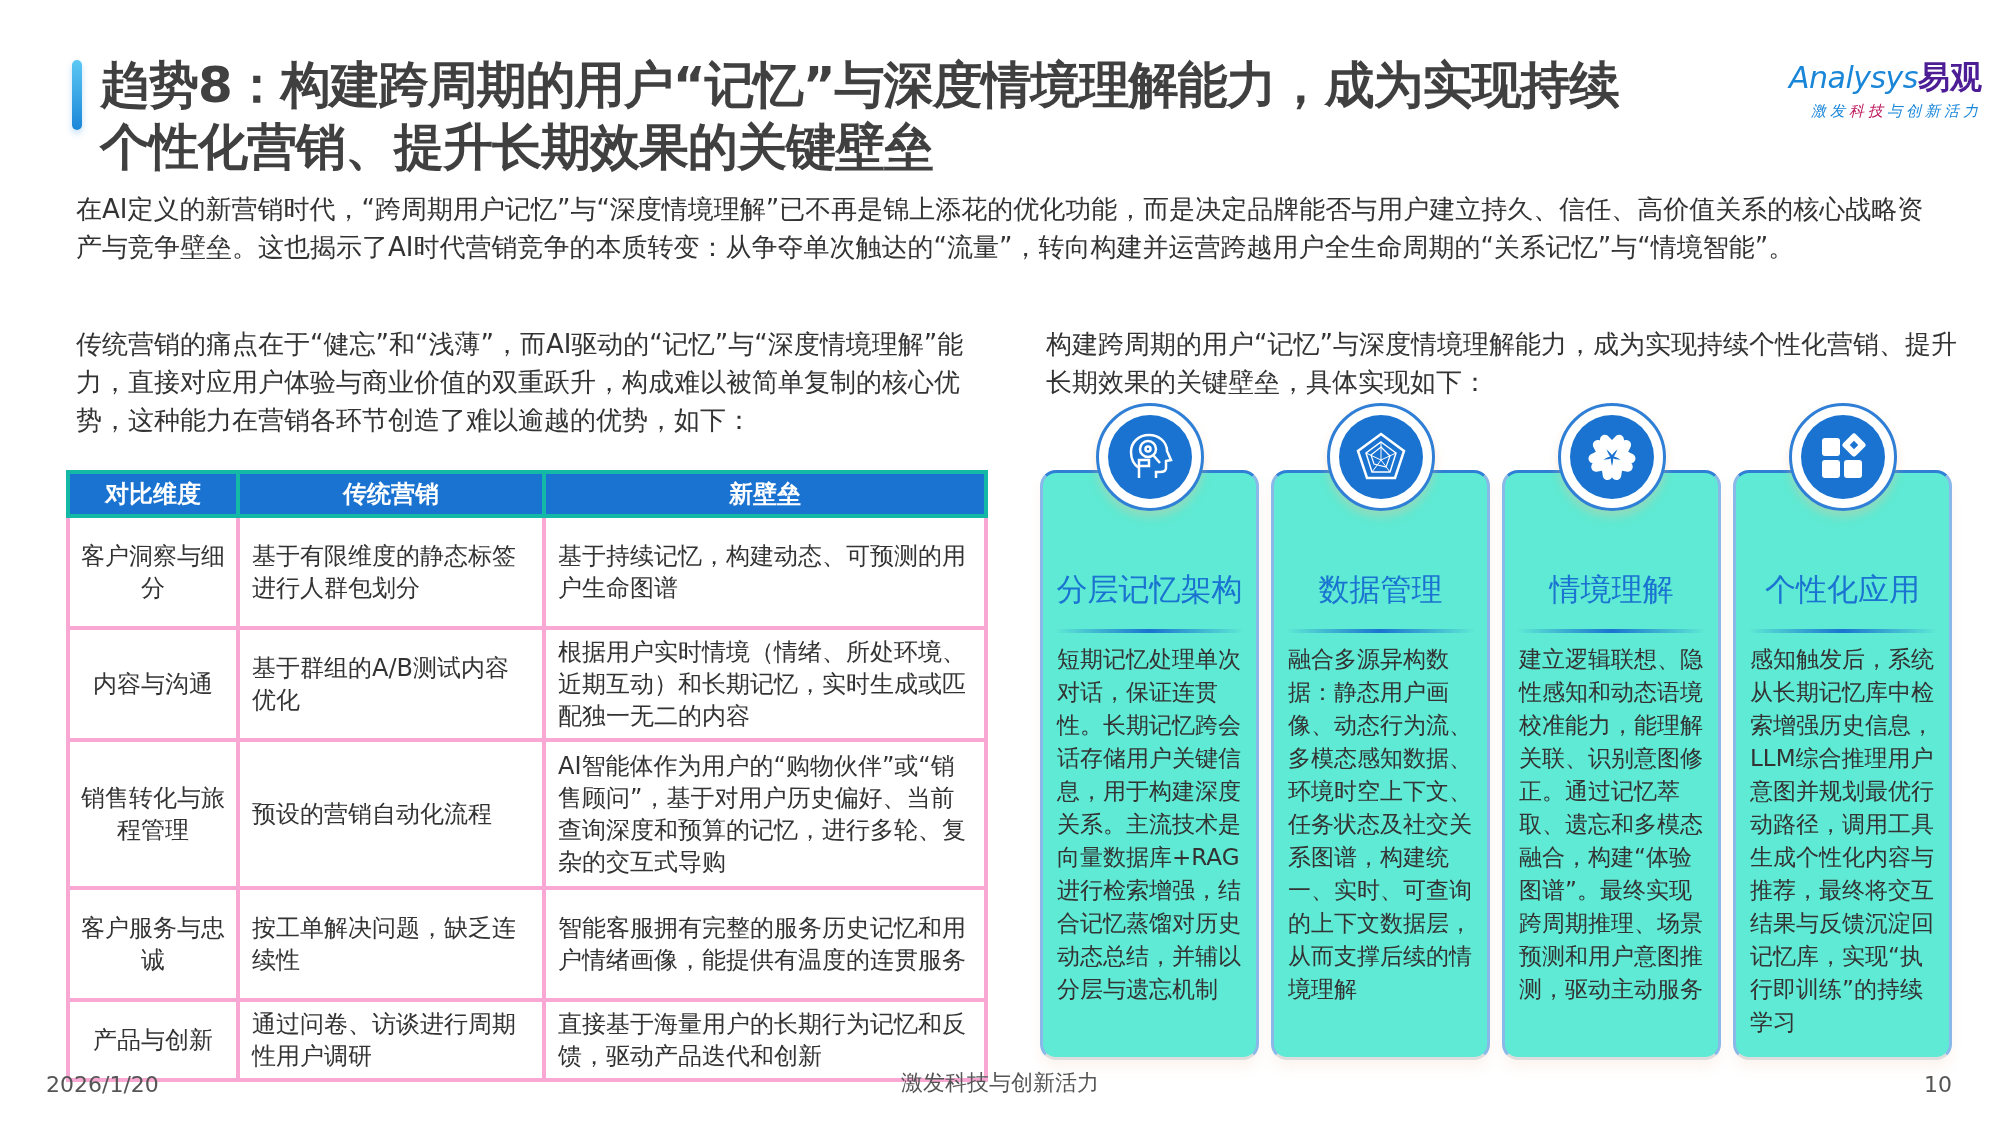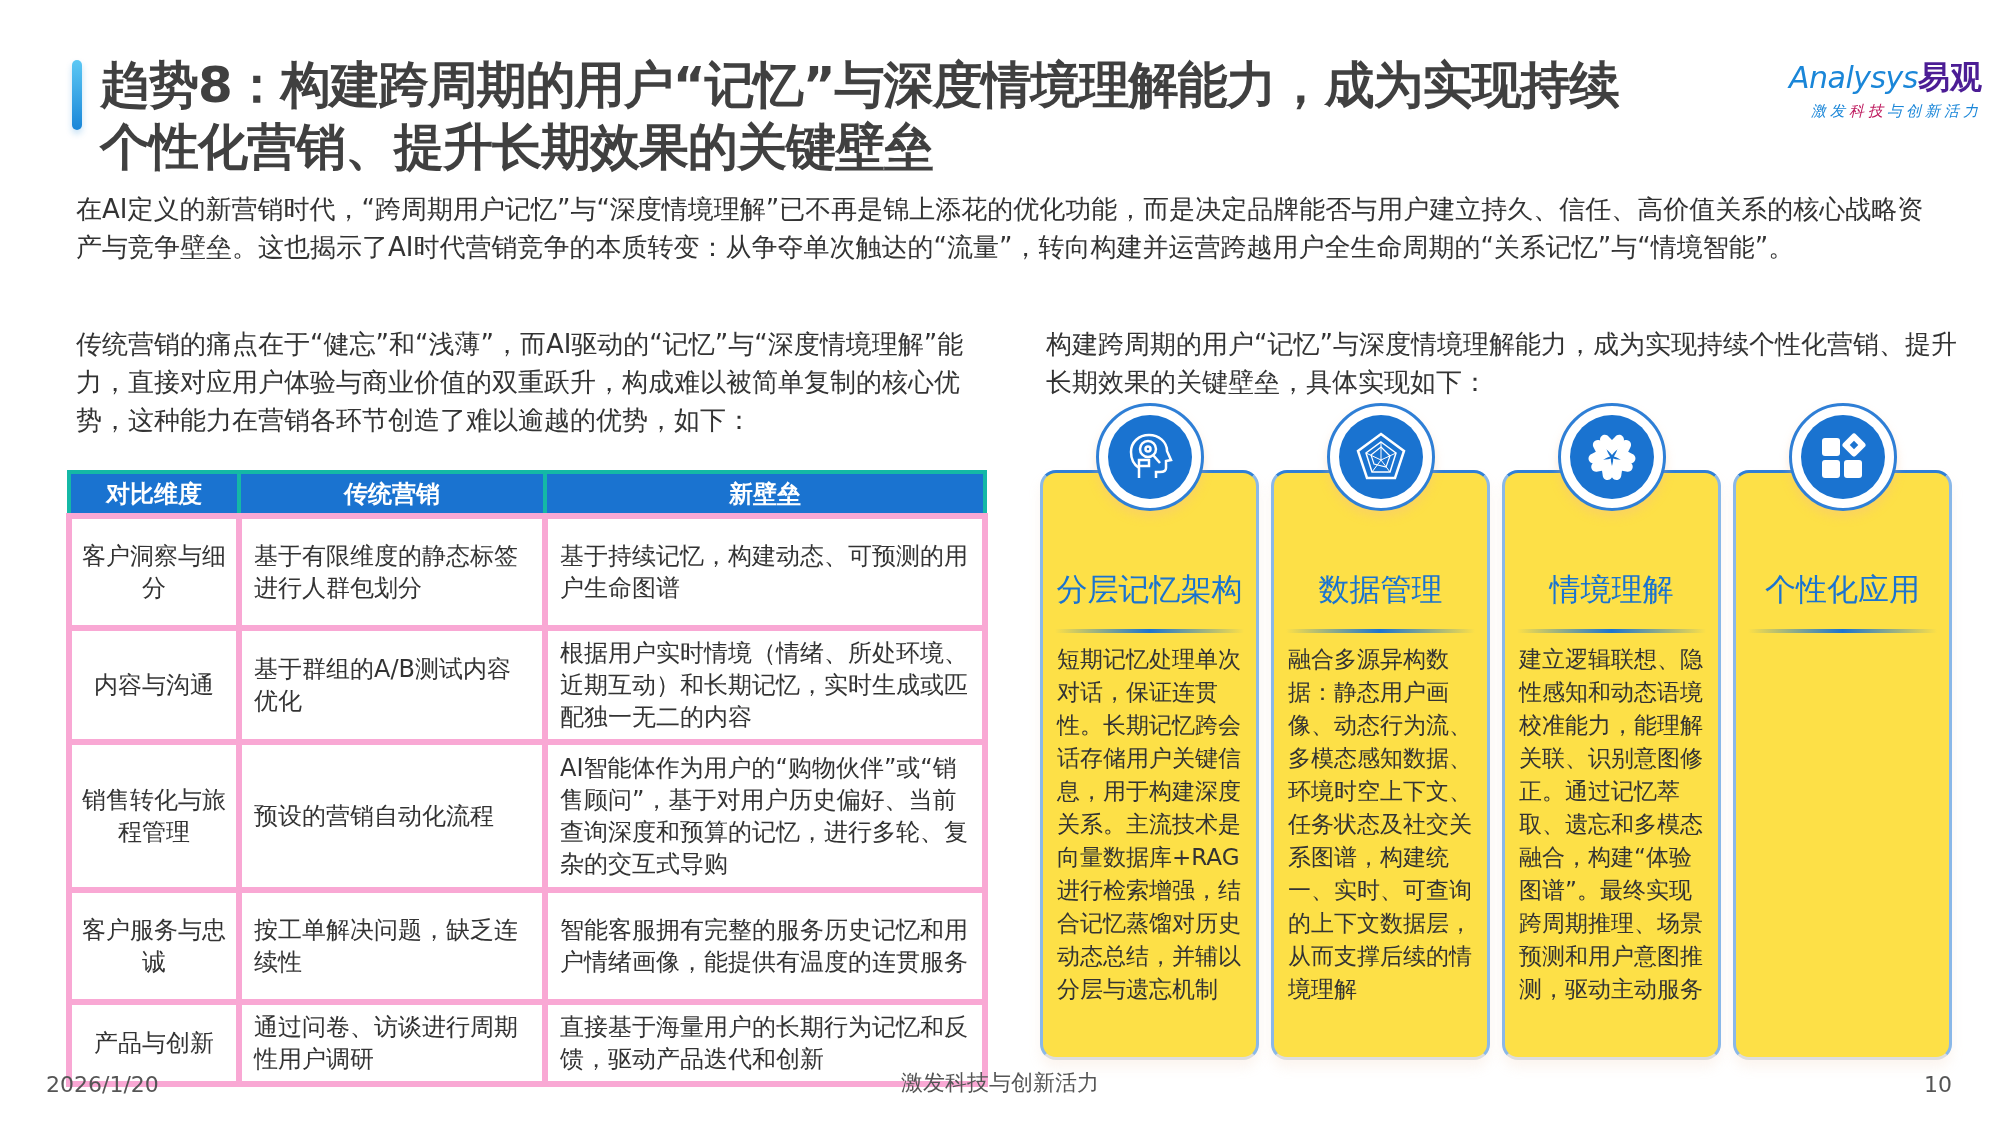--- a/index.html
+++ b/index.html
@@ -18,28 +18,28 @@
   .logo-tag { text-align: right; font-size: 15px; font-style: italic; letter-spacing: 4px; color: #1a86d8; margin-top: 2px; }
   .logo-tag .orange { color: #be185d; }
 
   .intro { position: absolute; left: 76px; top: 190px; width: 1860px; font-size: 26px; line-height: 38px; color: #333; }
 
   .left-para { position: absolute; left: 76px; top: 325px; width: 920px; font-size: 26px; line-height: 38px; color: #333; }
   .right-para { position: absolute; left: 1046px; top: 325px; width: 920px; font-size: 26px; line-height: 38px; color: #333; }
 
   table.cmp { position: absolute; left: 66px; top: 470px; width: 922px; border-collapse: collapse; font-size: 24px; line-height: 32px; }
   table.cmp th { background: #1a73d0; color: #fff; font-weight: bold; height: 44px; border: 4px solid #14b8a6; font-size: 24px; }
-  table.cmp td { border: 6px solid #f9a8d4; padding: 6px 12px; vertical-align: middle; color: #333; }
+  table.cmp td { border: 4px solid #f9a8d4; padding: 6px 12px; vertical-align: middle; color: #333; }
   table.cmp td.dim { text-align: center; width: 170px; padding: 6px 8px; }
   table.cmp td.trad { width: 306px; }
 
   .cards { position: absolute; left: 1040px; top: 430px; width: 920px; height: 630px; }
   .card { position: absolute; top: 40px; width: 219px; height: 590px; border-radius: 16px;
     border: 3px solid #2f7fd6; border-bottom-color: #dddddd; border-left-color: #8ab8e8; border-right-color: #8ab8e8;
-    background: #fde047; box-shadow: 0 8px 12px rgba(240,200,170,0.18); }
+    background: #5eead4; box-shadow: 0 8px 12px rgba(240,200,170,0.18); }
   .card .circle-outer { position: absolute; left: 50%; top: -70px; transform: translateX(-50%); width: 108px; height: 108px;
     border-radius: 50%; background: #fff; border: 3px solid #2f7fd6; box-shadow: 0 6px 10px rgba(245,190,140,0.35);
     display: flex; align-items: center; justify-content: center; }
   .card .circle-inner { width: 84px; height: 84px; border-radius: 50%; background: #1a73d0;
     display: flex; align-items: center; justify-content: center; }
   .card .ctitle { position: absolute; top: 96px; left: 0; right: 0; text-align: center; font-size: 31px; color: #1a73d0; }
   .card .cdivider { position: absolute; top: 156px; left: 12px; right: 12px; height: 4px;
     background: linear-gradient(90deg, rgba(26,115,208,0) 0%, #1a73d0 50%, rgba(26,115,208,0) 100%); }
   .card .cbody { position: absolute; top: 170px; left: 14px; right: 10px; font-size: 23px; line-height: 33px; color: #333; }
 
@@ -175,18 +175,19 @@
           <rect x="28" y="30" width="18" height="18" rx="3"></rect>
           <g transform="translate(38 15) rotate(45)">
             <rect x="-9" y="-9" width="18" height="18" rx="3"></rect>
             <rect x="-3" y="-3" width="6" height="6" fill="#1a73d0"></rect>
           </g>
         </svg>
       </div>
     </div>
     <div class="ctitle">个性化应用</div>
     <div class="cdivider"></div>
+    <div class="cbody">感知触发后，系统从长期记忆库中检索增强历史信息，LLM综合推理用户意图并规划最优行动路径，调用工具生成个性化内容与推荐，最终将交互结果与反馈沉淀回记忆库，实现“执行即训练”的持续学习</div>
   </div>
 </div>
 
 <div class="footer-date">2026/1/20</div>
 <div class="footer-center">激发科技与创新活力</div>
 <div class="footer-page">10</div>
 
 </body></html>

